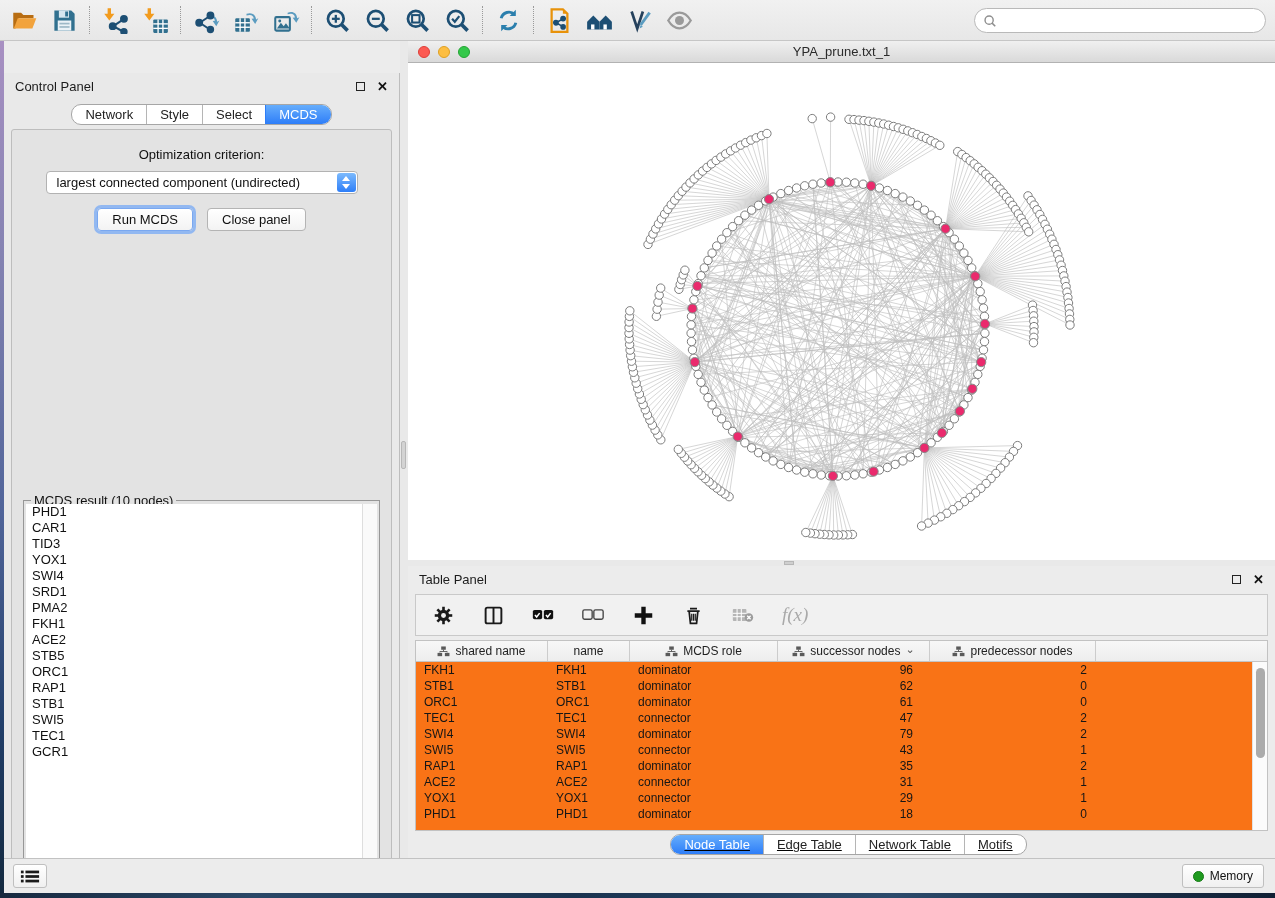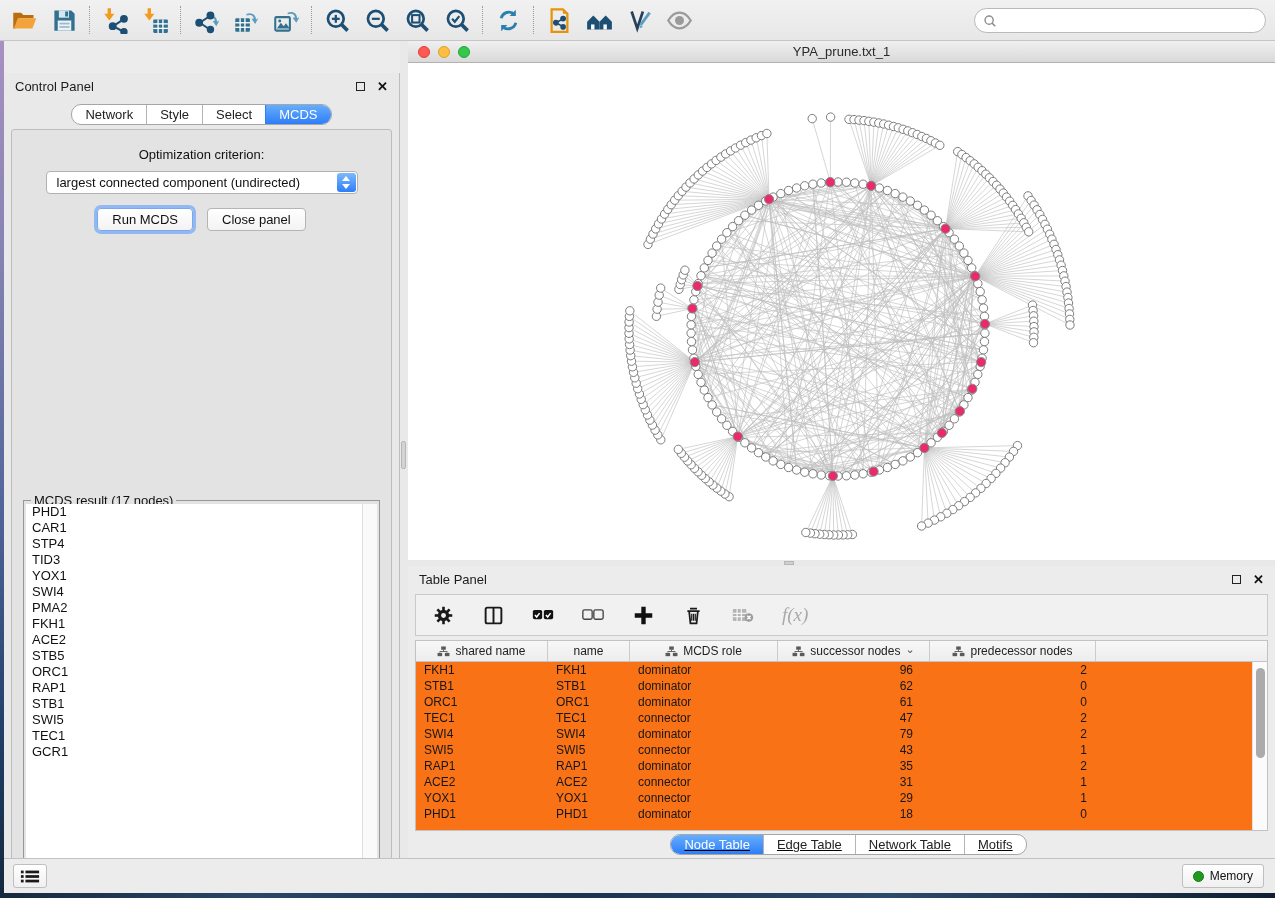--- a/index.html
+++ b/index.html
@@ -317,28 +317,28 @@
       <span class="stepper">
         <span class="up"></span>
           <span class="dn"></span>
       </span>
     </div>
     <div class="cp-buttons">
       <button class="mac-btn focused">Run MCDS</button>
       <button class="mac-btn">Close panel</button>
     </div>
     <div class="mcds-fieldset">
-      <span class="mcds-legend">MCDS result (17 nodes)</span>
+      <span class="mcds-legend">MCDS result (10 nodes)</span>
       <div class="mcds-list" id="mcds-list">
           <div class="item">PHD1</div>
           <div class="item">CAR1</div>
-          <div class="item">STP4</div>
           <div class="item">TID3</div>
           <div class="item">YOX1</div>
           <div class="item">SWI4</div>
+          <div class="item">SRD1</div>
           <div class="item">PMA2</div>
           <div class="item">FKH1</div>
           <div class="item">ACE2</div>
           <div class="item">STB5</div>
           <div class="item">ORC1</div>
           <div class="item">RAP1</div>
           <div class="item">STB1</div>
           <div class="item">SWI5</div>
           <div class="item">TEC1</div>
           <div class="item">GCR1</div>

